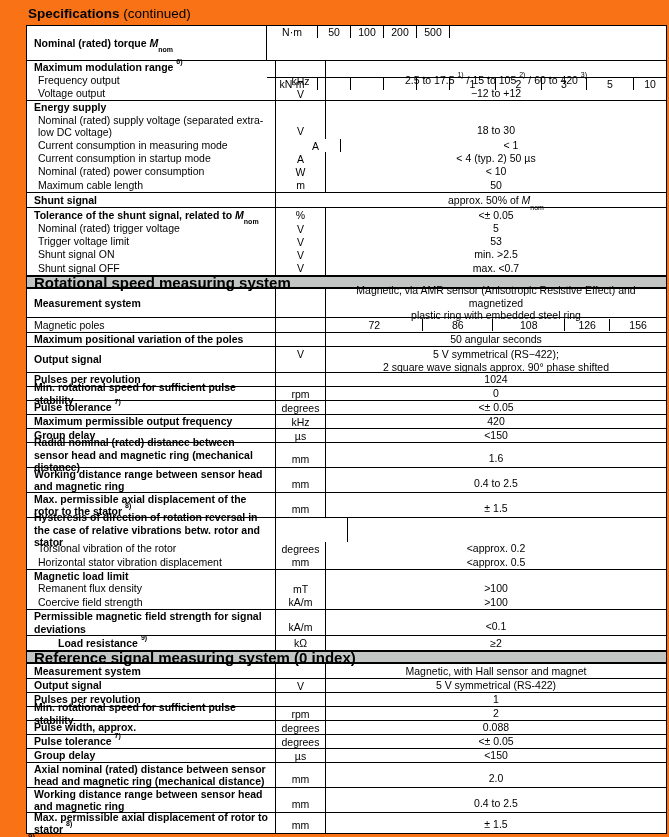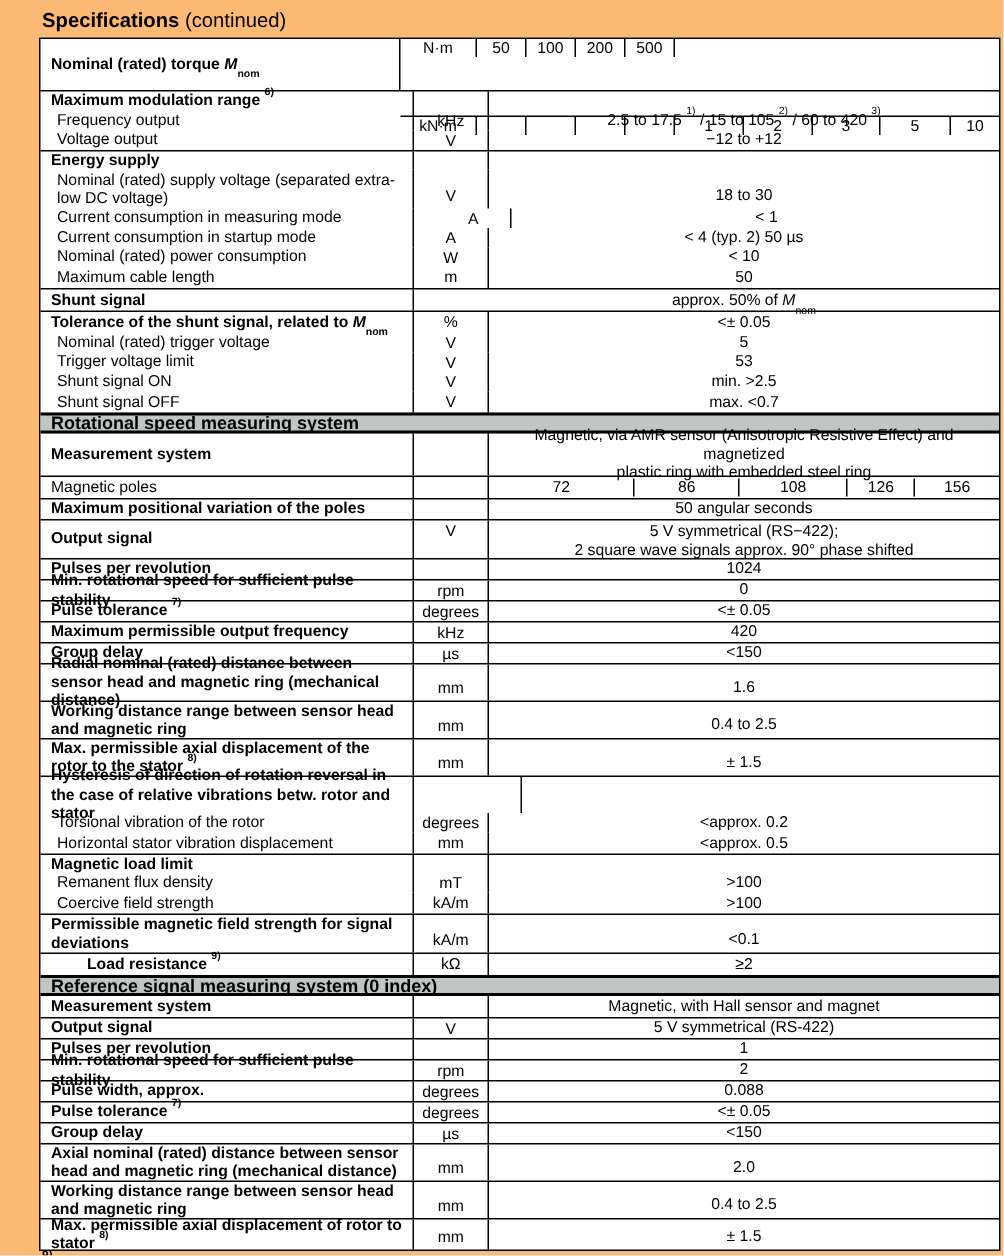--- a/index.html
+++ b/index.html
@@ -1,36 +1,36 @@
 <!DOCTYPE html>
 <html><head>
 <meta charset="utf-8">
 <style>
   html,body{margin:0;padding:0;background:#e8e8e8;}
-  .page{position:relative;width:669px;height:837px;background:#fdba74;overflow:hidden;
+  .page{position:relative;width:669px;height:837px;background:#f97316;overflow:hidden;
         font-family:"Liberation Sans",sans-serif;color:#000;}
   .title{position:absolute;left:28px;top:6px;font-size:13.5px;}
   .title .tb{font-weight:bold;}
   .spec-table{position:absolute;left:26px;top:25px;width:641px;border:1.5px solid #000;
         box-sizing:border-box;background:#fff;}
   .row{display:flex;align-items:stretch;box-sizing:border-box;border-top:0 solid #000;}
   .row>div{box-sizing:border-box;}
   .lbl{width:249px;border-right:1px solid #000;padding:1px 4px 1px 7px;
        display:flex;align-items:center;font-size:10.5px;line-height:1.18;}
   .g .lbl, .torque .lbl{font-weight:bold;}
   .s .lbl{font-weight:normal;padding-left:11px;}
   .unit{width:50px;border-right:1px solid #000;display:flex;align-items:center;
         justify-content:center;font-size:10.5px;}
   .val{flex:1;display:flex;align-items:center;justify-content:center;
        font-size:10.5px;text-align:center;white-space:pre-line;line-height:1.2;padding:0 2px;}
   .vb.unit,.vb.val{align-items:flex-end;padding-bottom:2px;}
   .vt.unit,.vt.val{align-items:flex-start;padding-top:1px;}
   .sec{background:#c1c5c4;border-top:2px solid #000;border-bottom:2px solid #000;}
   .seclbl{width:100%;display:flex;align-items:center;padding-left:7px;
-          font-weight:bold;font-size:12px;}
+          font-weight:bold;font-size:15px;}
   .tqright{flex:1;display:flex;flex-direction:column;gap:39px;}
   .trow{display:flex;flex:1;box-sizing:border-box;}
   .trow.second{border-top:1px solid #000;}
   .trow .unit{font-weight:normal;}
   .tcell{width:32px;border-right:1px solid #000;display:flex;align-items:center;
          justify-content:center;font-size:10.5px;}
   .tcell.w1{width:45px;}.tcell.w2{width:45px;}.tcell.w3{width:44px;}.tcell.w4{width:46px;}
   .tcell.last{flex:1;border-right:0;}
   .ttail{flex:1;}
   .cells{padding:0;}

